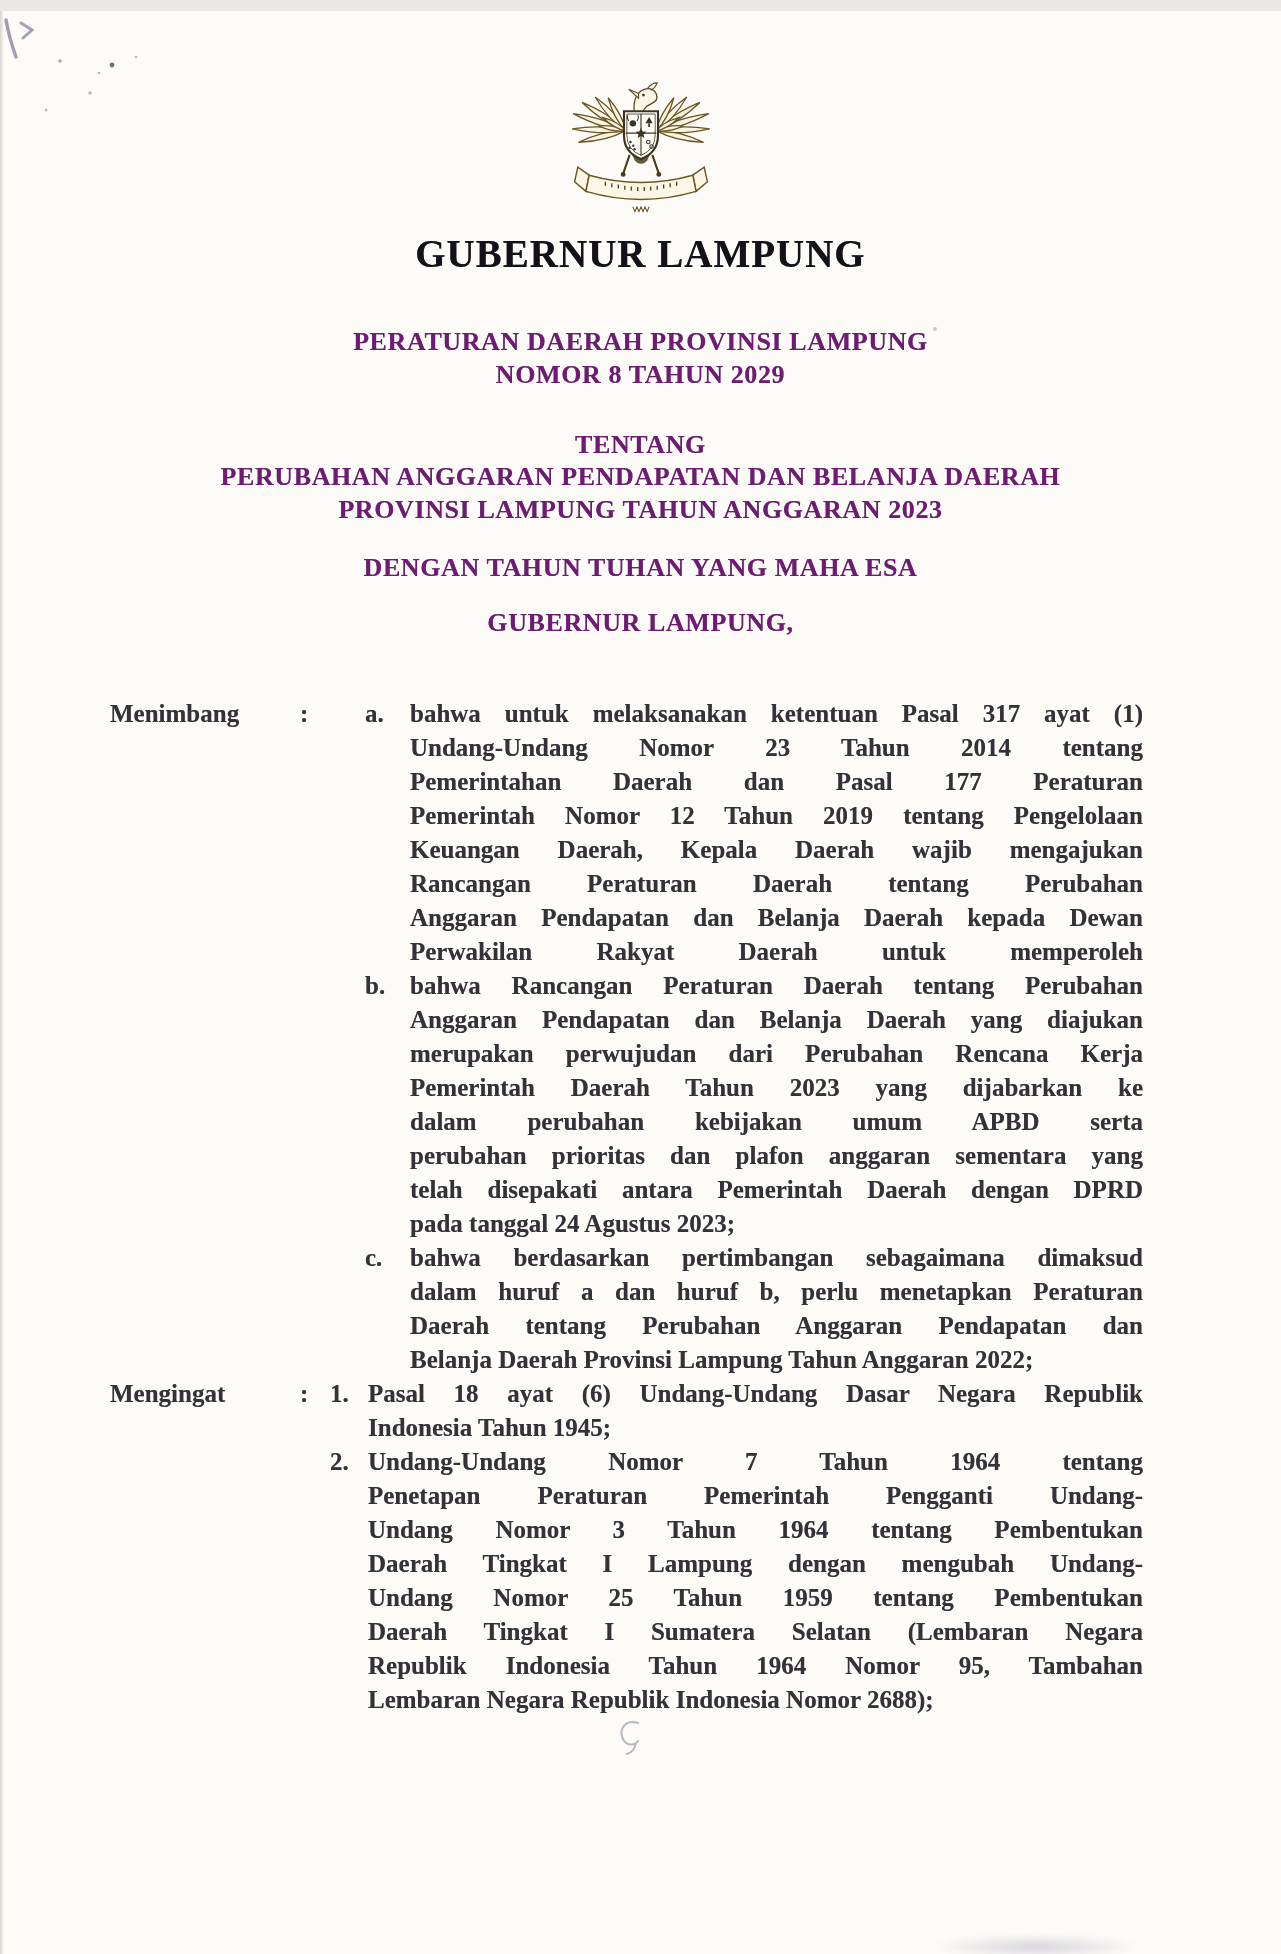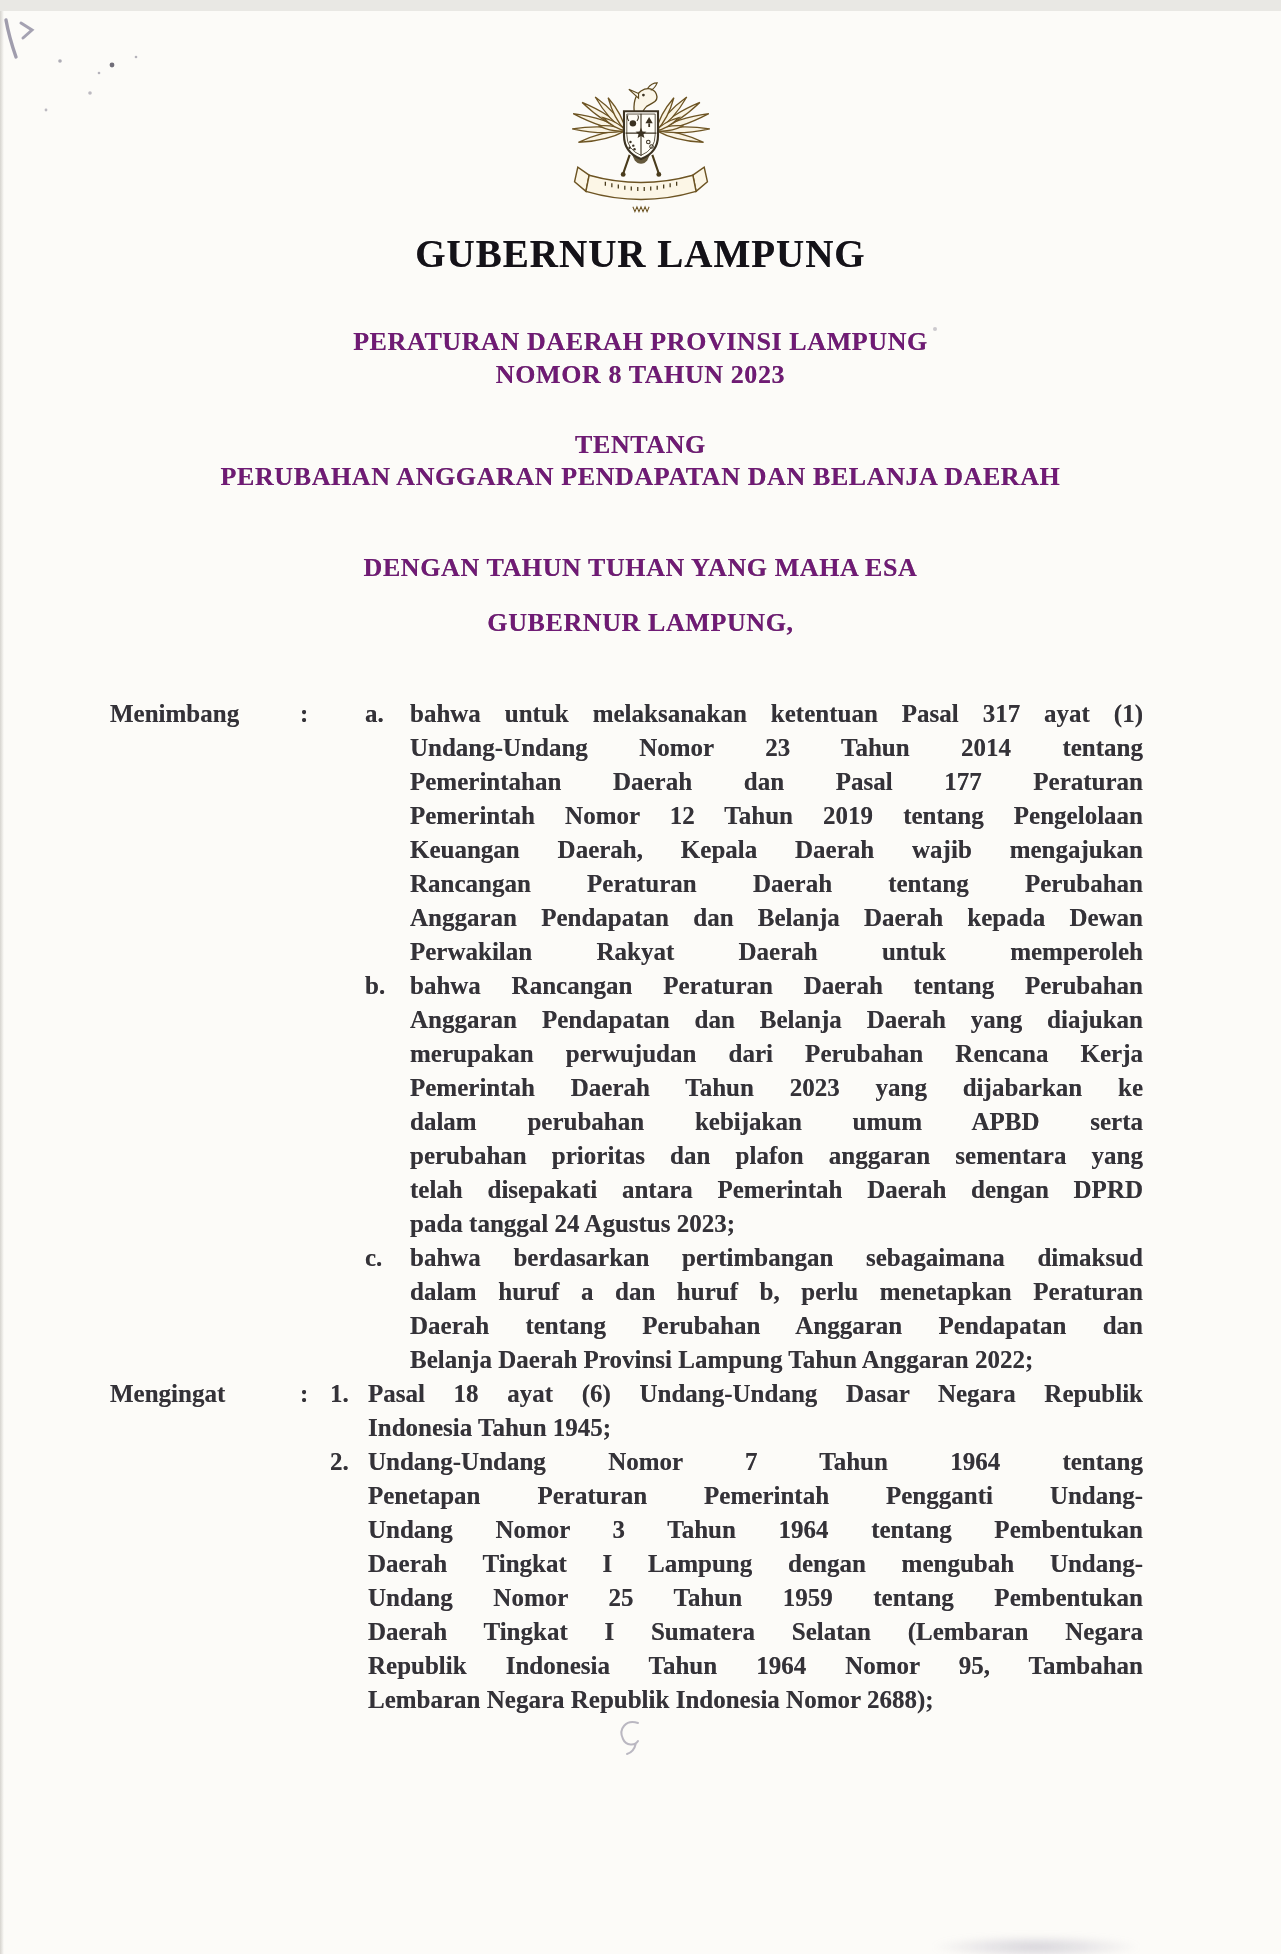--- a/index.html
+++ b/index.html
@@ -121,23 +121,24 @@
     <circle cx="87" cy="100" r="1.5" fill="#3c3322"></circle>
     <circle cx="90.5" cy="104.5" r="1.5" fill="#3c3322"></circle>
     <circle cx="86" cy="107" r="1.5" fill="#3c3322"></circle>
     <circle cx="92" cy="109" r="1.5" fill="#3c3322"></circle>
     <circle cx="109" cy="100" r="2.2" fill="none" stroke="#3c3322" stroke-width="1.3"></circle>
     <circle cx="113" cy="105.5" r="2.2" fill="none" stroke="#3c3322" stroke-width="1.3"></circle>
   </svg>
 
   <div class="doc-title">GUBERNUR LAMPUNG</div>
   <div class="hl" id="h-reg1">PERATURAN DAERAH PROVINSI LAMPUNG</div>
-  <div class="hl" id="h-reg2">NOMOR 8 TAHUN 2023</div>
+  <div class="hl" id="h-reg2">NOMOR 8 TAHUN 2029</div>
   <div class="hl" id="h-tent">TENTANG</div>
   <div class="hl" id="h-sub1">PERUBAHAN ANGGARAN PENDAPATAN DAN BELANJA DAERAH</div>
+  <div class="hl" id="h-sub2">PROVINSI LAMPUNG TAHUN ANGGARAN 2023</div>
   <div class="hl" id="h-inv">DENGAN TAHUN TUHAN YANG MAHA ESA</div>
   <div class="hl" id="h-iss">GUBERNUR LAMPUNG,</div>
 
   <div class="clauses">
       <div class="section sec-lettered">
         <div class="row">
           <div class="c-label">Menimbang</div>
           <div class="c-colon">:</div>
           <div class="c-marker">a.</div>
           <div class="c-lines">

